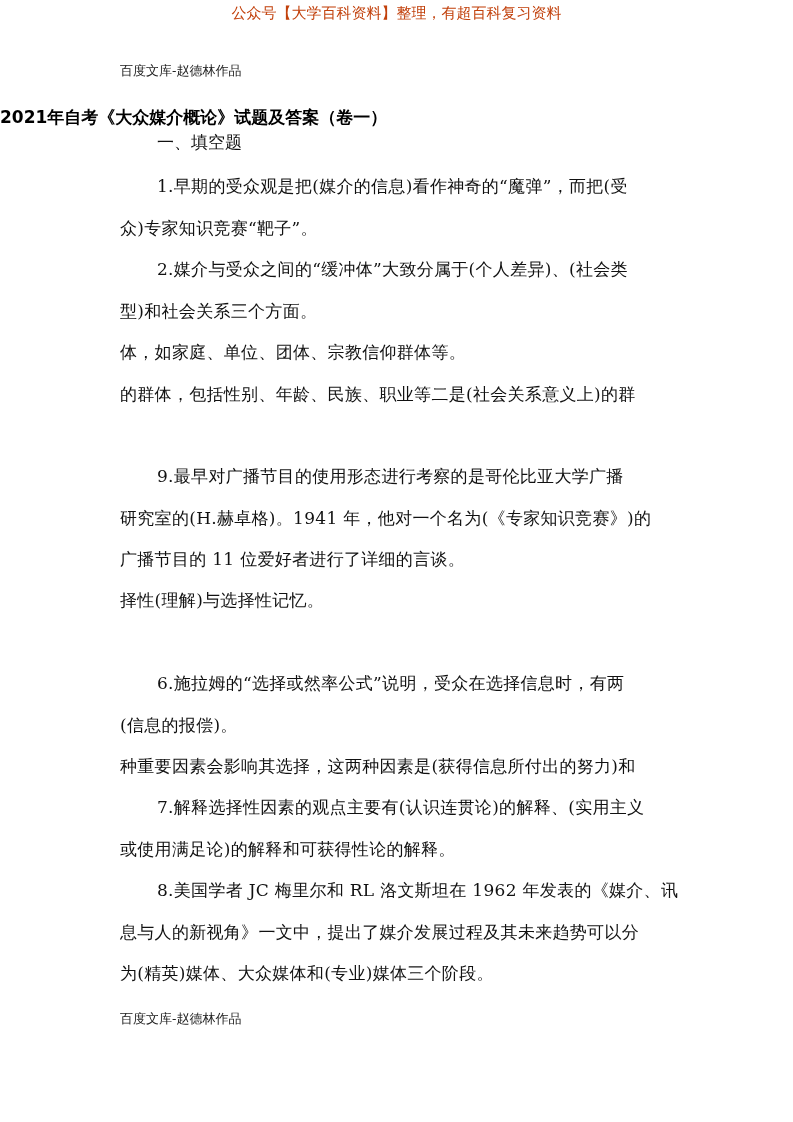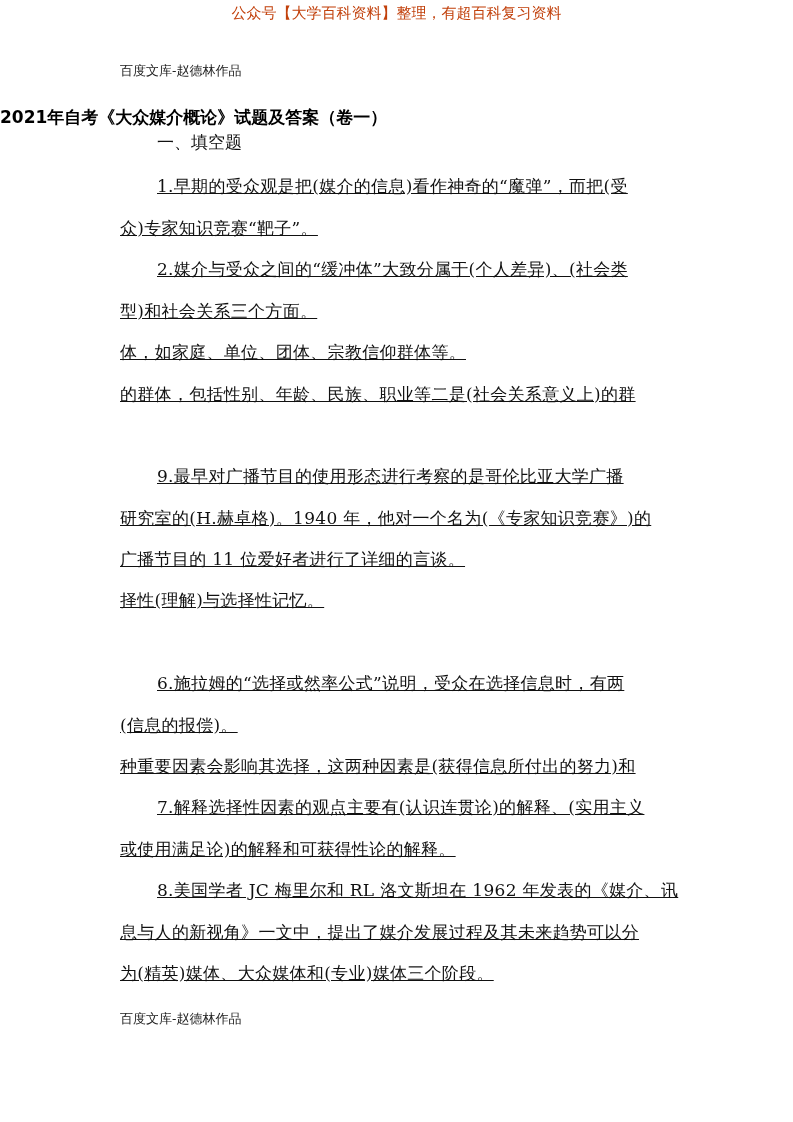--- a/index.html
+++ b/index.html
@@ -6,21 +6,21 @@
     body { width: 793px; height: 1122px; position: relative; overflow: hidden;
       font-family: "DejaVu Serif", "Liberation Serif", serif; color: #111; }
     .top-banner { position: absolute; top: 0; left: 0; width: 793px; height: 28px;
       text-align: center; font-size: 15px; line-height: 26px; color: #c2410c; }
     .header-note { position: absolute; left: 120px; top: 62px; font-size: 13px; line-height: 18px; color: #222; }
     .footer-note { position: absolute; left: 120px; top: 1010px; font-size: 13px; line-height: 18px; color: #222; }
     .title { position: absolute; left: 0; width: 793px; top: 91px; text-align: left;
       font-family: "DejaVu Sans", "Liberation Sans", sans-serif; font-weight: bold; font-size: 17px; line-height: 24px; color: #000; margin-top: 14px; }
     .section { position: absolute; left: 157px; top: 130px; font-size: 17px; line-height: 24px; text-align: center; }
     .q { position: absolute; left: 120px; width: 560px; font-size: 17px; line-height: 41.5px; letter-spacing: 0.3px; }
-    .q .line { display: block; white-space: nowrap; text-decoration: underline; }
+    .q .line { display: block; white-space: nowrap; }
     .q .line.first { padding-left: 37px; }
   </style>
 </head>
 <body>
 
 <div class="top-banner">公众号【大学百科资料】整理，有超百科复习资料</div>
 <div class="header-note">百度文库-赵德林作品</div>
 <div class="title">2021年自考《大众媒介概论》试题及答案（卷一）</div>
 <div class="section">一、填空题</div>
 
@@ -31,21 +31,21 @@
 <div class="q" style="top:249px">
   <span class="line first">2.媒介与受众之间的“缓冲体”大致分属于(个人差异)、(社会类</span>
   <span class="line">型)和社会关系三个方面。</span>
 </div>
 <div class="q" style="top:332px">
   <span class="line">体，如家庭、单位、团体、宗教信仰群体等。</span>
   <span class="line">的群体，包括性别、年龄、民族、职业等二是(社会关系意义上)的群</span>
 </div>
 <div class="q" style="top:456px">
   <span class="line first">9.最早对广播节目的使用形态进行考察的是哥伦比亚大学广播</span>
-  <span class="line">研究室的(H.赫卓格)。1940 年，他对一个名为(《专家知识竞赛》)的</span>
+  <span class="line">研究室的(H.赫卓格)。1941 年，他对一个名为(《专家知识竞赛》)的</span>
   <span class="line">广播节目的 11 位爱好者进行了详细的言谈。</span>
 </div>
 <div class="q" style="top:580px">
   <span class="line">择性(理解)与选择性记忆。</span>
 </div>
 <div class="q" style="top:663px">
   <span class="line first">6.施拉姆的“选择或然率公式”说明，受众在选择信息时，有两</span>
   <span class="line">(信息的报偿)。</span>
   <span class="line">种重要因素会影响其选择，这两种因素是(获得信息所付出的努力)和</span>
 </div>

